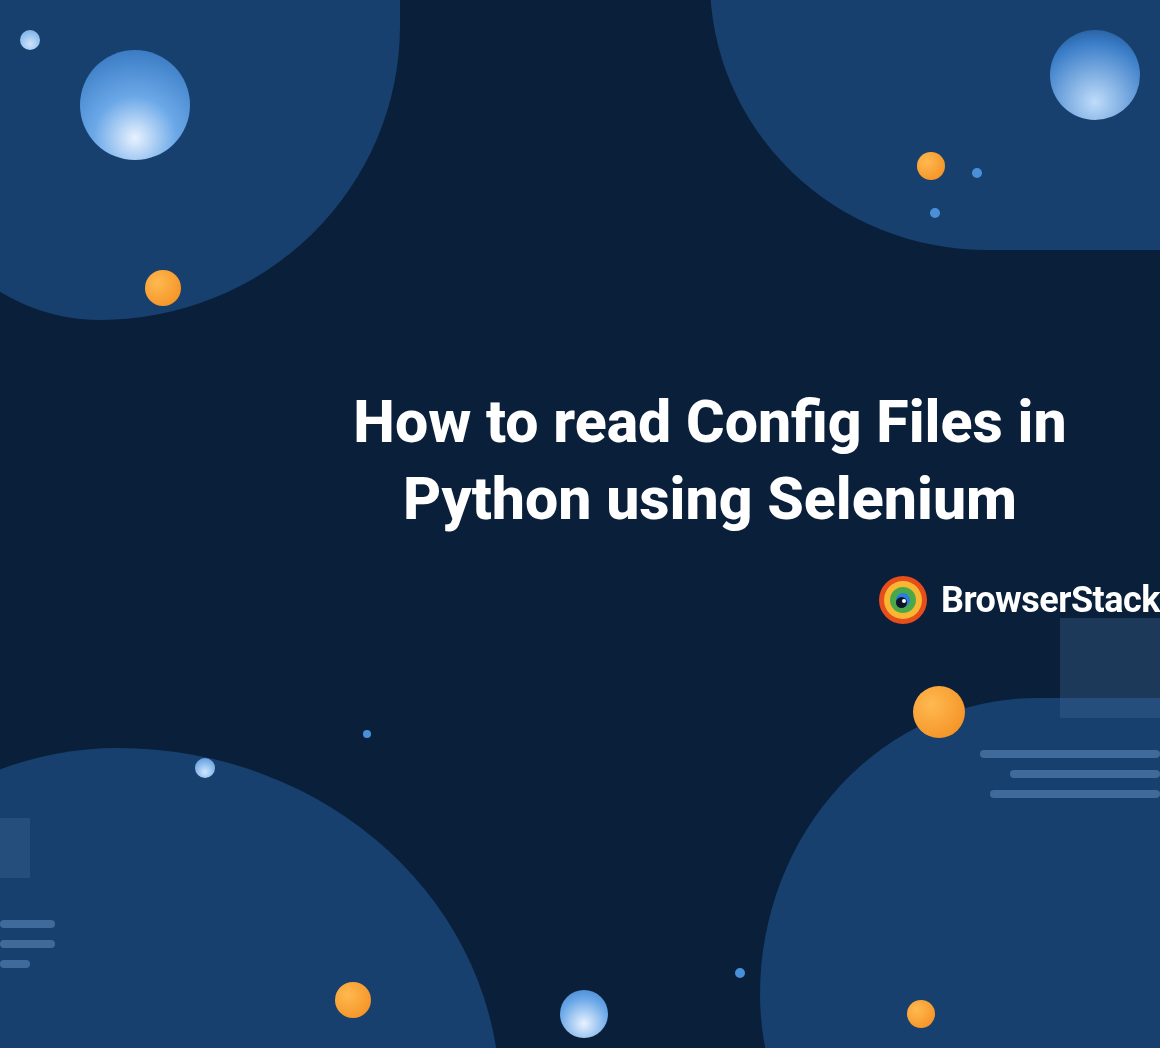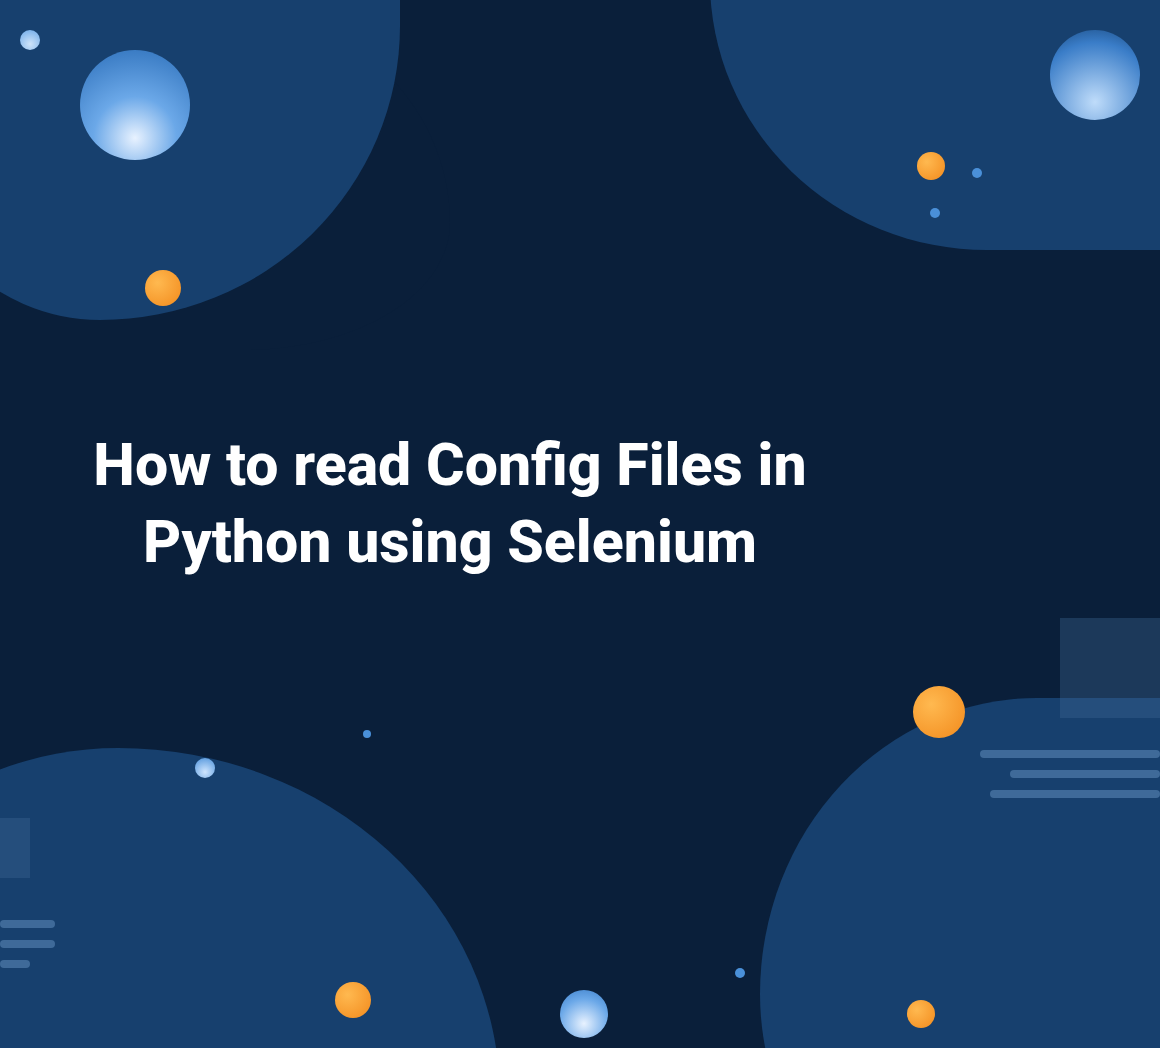--- a/index.html
+++ b/index.html
@@ -109,21 +109,21 @@
 .panel-r {
   position: absolute; bottom: 330px; right: 0; width: 100px; height: 100px;
   background: rgba(63,106,153,0.35);
 }
 .panel-l {
   position: absolute; bottom: 170px; left: 0; width: 30px; height: 60px;
   background: rgba(63,106,153,0.35);
 }
 .content {
   position: absolute; top: 0; left: 0; right: 0; bottom: 0;
-  display: flex; flex-direction: column; align-items: flex-start; justify-content: center;
+  display: flex; flex-direction: column; align-items: flex-end; justify-content: center;
 }
 .title {
   color: #ffffff; font-size: 59px; font-weight: 800; text-align: center;
   line-height: 1.3; max-width: 900px; margin-top: -40px;
 }
 .brand {
   display: flex; align-items: center; gap: 14px; margin-top: 38px;
 }
 .brand-text {
   color: #ffffff; font-size: 36px; font-weight: 700; letter-spacing: -0.5px;
@@ -172,13 +172,24 @@
     <span></span>
 </div>
 <div class="lines lines-br">
   <span></span>
     <span></span>
     <span></span>
 </div>
 
 <div class="content">
   <h1 class="title">How to read Config Files in Python using Selenium</h1>
+  <div class="brand">
+    <div class="logo">
+      <div class="logo-ring r1"></div>
+      <div class="logo-ring r2"></div>
+      <div class="logo-ring r3"></div>
+      <div class="logo-ring r4"></div>
+      <div class="logo-ring r5"></div>
+      <div class="logo-ring r6"></div>
+    </div>
+    <div class="brand-text">BrowserStack</div>
+  </div>
 </div>
 
 </body></html>

